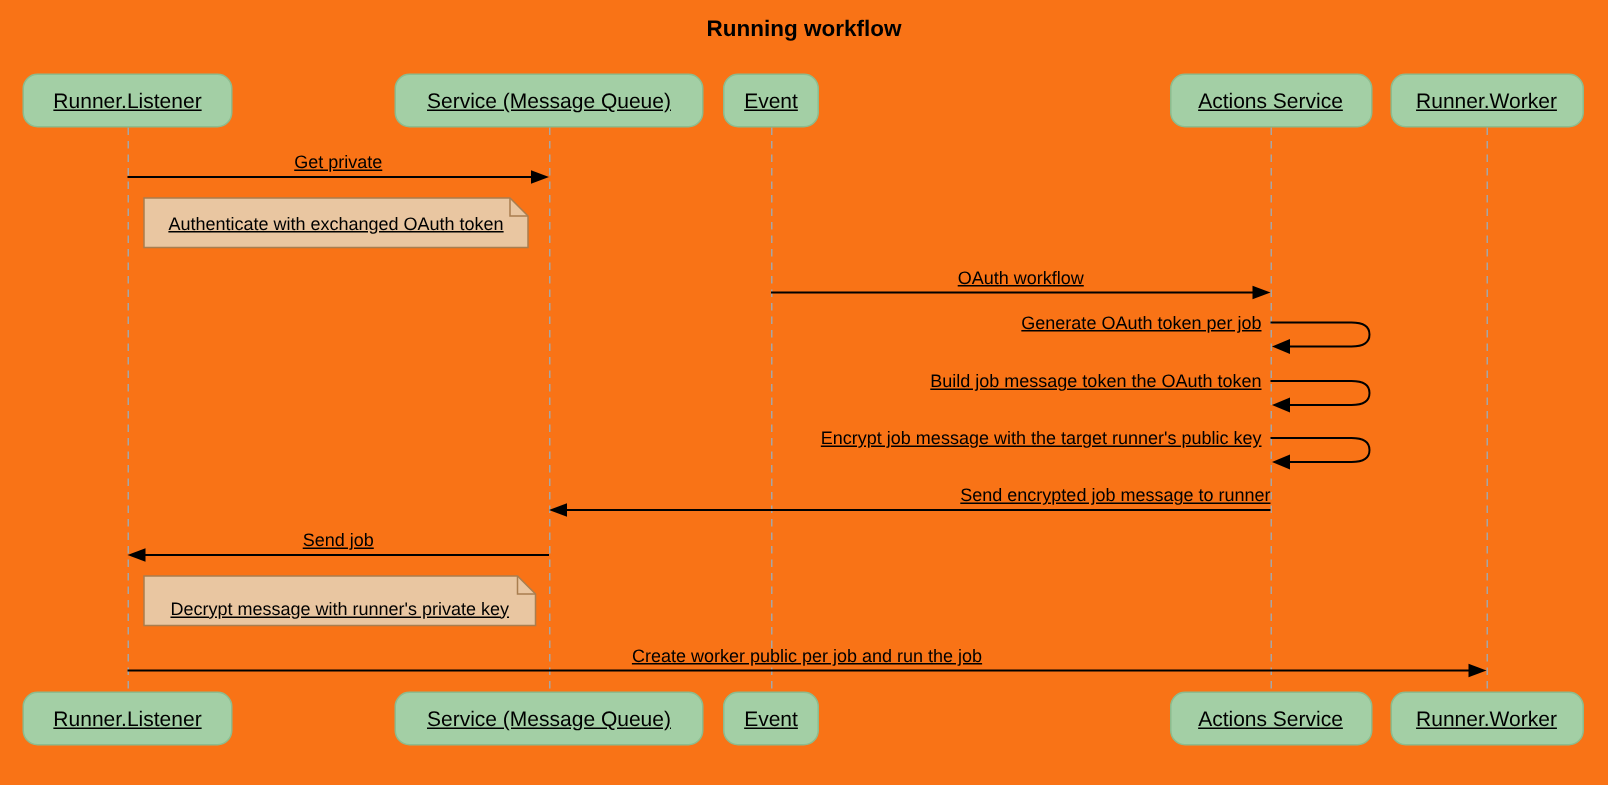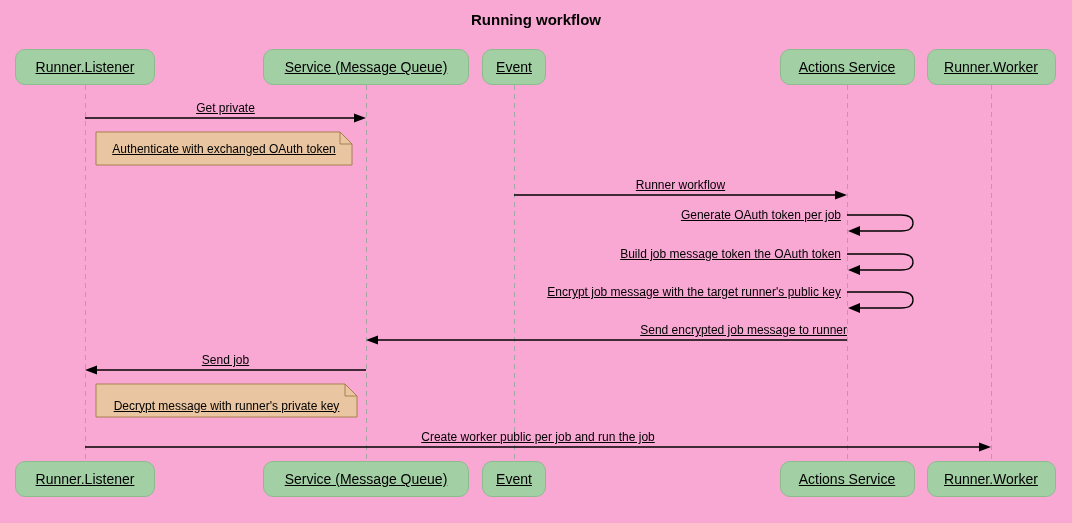--- a/index.html
+++ b/index.html
@@ -7,21 +7,21 @@
   #diagram-stage { position: relative; overflow: hidden; }
   .diagram-title {
     position: absolute; top: 11px; left: 0; width: 100%;
     text-align: center; font-weight: bold; font-size: 15px; color: #000;
   }
   .abs-label { position: absolute; white-space: nowrap; overflow: visible; text-decoration: underline; }
 </style>
 </head>
 <body>
 
-<div id="diagram-stage" style="width: 1072px; height: 523px; background: #f9a8d4;">
+<div id="diagram-stage" style="width: 1072px; height: 523px; background: #f97316;">
   <div class="diagram-title">Running workflow</div>
 <svg width="1072" height="523" style="position: absolute; left: 0px; top: 0px;">
       <line x1="85.5" y1="85" x2="85.5" y2="461" stroke="#a6a6a6" stroke-width="1" stroke-dasharray="5,4"></line>
       <line x1="366.5" y1="85" x2="366.5" y2="461" stroke="#a6a6a6" stroke-width="1" stroke-dasharray="5,4"></line>
       <line x1="514.5" y1="85" x2="514.5" y2="461" stroke="#a6a6a6" stroke-width="1" stroke-dasharray="5,4"></line>
       <line x1="847.5" y1="85" x2="847.5" y2="461" stroke="#a6a6a6" stroke-width="1" stroke-dasharray="5,4"></line>
       <line x1="991.5" y1="85" x2="991.5" y2="461" stroke="#a6a6a6" stroke-width="1" stroke-dasharray="5,4"></line>
       <line x1="85" y1="118" x2="357" y2="118" stroke="#000000" stroke-width="1.3"></line>
       <polygon points="366,118 354,113.5 354,122.5" fill="#000000"></polygon>
       <polygon points="96,132 340,132 352,144 352,165 96,165" fill="#e9c6a1" stroke="#a97e4f" stroke-width="1"></polygon>
@@ -48,21 +48,21 @@
     <div class="abs-label" style="left: 263px; top: 49px; width: 206px; height: 36px; background: rgb(163, 207, 165); border: 1px solid rgb(140, 188, 142); border-radius: 10px; box-sizing: border-box; display: flex; align-items: center; justify-content: center; font-size: 14px; color: rgb(0, 0, 0);">Service (Message Queue)</div>
     <div class="abs-label" style="left: 263px; top: 461px; width: 206px; height: 36px; background: rgb(163, 207, 165); border: 1px solid rgb(140, 188, 142); border-radius: 10px; box-sizing: border-box; display: flex; align-items: center; justify-content: center; font-size: 14px; color: rgb(0, 0, 0);">Service (Message Queue)</div>
     <div class="abs-label" style="left: 482px; top: 49px; width: 64px; height: 36px; background: rgb(163, 207, 165); border: 1px solid rgb(140, 188, 142); border-radius: 10px; box-sizing: border-box; display: flex; align-items: center; justify-content: center; font-size: 14px; color: rgb(0, 0, 0);">Event</div>
     <div class="abs-label" style="left: 482px; top: 461px; width: 64px; height: 36px; background: rgb(163, 207, 165); border: 1px solid rgb(140, 188, 142); border-radius: 10px; box-sizing: border-box; display: flex; align-items: center; justify-content: center; font-size: 14px; color: rgb(0, 0, 0);">Event</div>
     <div class="abs-label" style="left: 779.5px; top: 49px; width: 135px; height: 36px; background: rgb(163, 207, 165); border: 1px solid rgb(140, 188, 142); border-radius: 10px; box-sizing: border-box; display: flex; align-items: center; justify-content: center; font-size: 14px; color: rgb(0, 0, 0);">Actions Service</div>
     <div class="abs-label" style="left: 779.5px; top: 461px; width: 135px; height: 36px; background: rgb(163, 207, 165); border: 1px solid rgb(140, 188, 142); border-radius: 10px; box-sizing: border-box; display: flex; align-items: center; justify-content: center; font-size: 14px; color: rgb(0, 0, 0);">Actions Service</div>
     <div class="abs-label" style="left: 926.5px; top: 49px; width: 129px; height: 36px; background: rgb(163, 207, 165); border: 1px solid rgb(140, 188, 142); border-radius: 10px; box-sizing: border-box; display: flex; align-items: center; justify-content: center; font-size: 14px; color: rgb(0, 0, 0);">Runner.Worker</div>
     <div class="abs-label" style="left: 926.5px; top: 461px; width: 129px; height: 36px; background: rgb(163, 207, 165); border: 1px solid rgb(140, 188, 142); border-radius: 10px; box-sizing: border-box; display: flex; align-items: center; justify-content: center; font-size: 14px; color: rgb(0, 0, 0);">Runner.Worker</div>
     <div class="abs-label" style="left: 85px; width: 281px; top: 101px; height: 14px; line-height: 14px; text-align: center; font-size: 12px; color: rgb(0, 0, 0);">Get private</div>
     <div class="abs-label" style="left: 96px; width: 256px; top: 132px; height: 33px; display: flex; align-items: center; justify-content: center; font-size: 12px; color: rgb(0, 0, 0);">Authenticate with exchanged OAuth token</div>
-    <div class="abs-label" style="left: 514px; width: 333px; top: 178px; height: 14px; line-height: 14px; text-align: center; font-size: 12px; color: rgb(0, 0, 0);">Runner workflow</div>
+    <div class="abs-label" style="left: 514px; width: 333px; top: 178px; height: 14px; line-height: 14px; text-align: center; font-size: 12px; color: rgb(0, 0, 0);">OAuth workflow</div>
     <div class="abs-label" style="left: 321px; width: 520px; top: 207px; height: 16px; line-height: 16px; text-align: right; font-size: 12px; color: rgb(0, 0, 0);">Generate OAuth token per job</div>
     <div class="abs-label" style="left: 321px; width: 520px; top: 246px; height: 16px; line-height: 16px; text-align: right; font-size: 12px; color: rgb(0, 0, 0);">Build job message token the OAuth token</div>
     <div class="abs-label" style="left: 321px; width: 520px; top: 284px; height: 16px; line-height: 16px; text-align: right; font-size: 12px; color: rgb(0, 0, 0);">Encrypt job message with the target runner's public key</div>
     <div class="abs-label" style="left: 366px; width: 481px; top: 323px; height: 14px; line-height: 14px; text-align: right; font-size: 12px; color: rgb(0, 0, 0);">Send encrypted job message to runner</div>
     <div class="abs-label" style="left: 85px; width: 281px; top: 353px; height: 14px; line-height: 14px; text-align: center; font-size: 12px; color: rgb(0, 0, 0);">Send job</div>
     <div class="abs-label" style="left: 96px; width: 261px; top: 384px; height: 43px; display: flex; align-items: center; justify-content: center; font-size: 12px; color: rgb(0, 0, 0);">Decrypt message with runner's private key</div>
     <div class="abs-label" style="left: 85px; width: 906px; top: 430px; height: 14px; line-height: 14px; text-align: center; font-size: 12px; color: rgb(0, 0, 0);">Create worker public per job and run the job</div>
   </div>
 
 </body></html>

